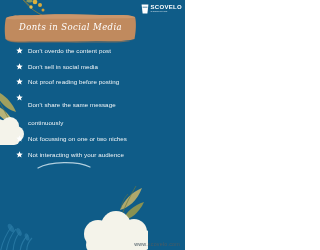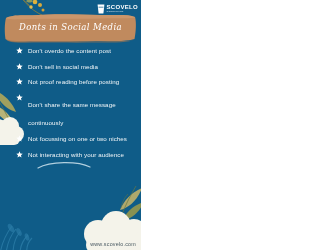--- a/index.html
+++ b/index.html
@@ -7,20 +7,21 @@
     padding: 0;
     background: #ffffff;
   }
   #poster {
     position: relative;
     width: 141px;
     height: 250px;
     overflow: hidden;
     background: #0f5c88;
     font-family: "Liberation Sans", sans-serif;
+    padding-left: 44px;
     -webkit-font-smoothing: antialiased;
   }
 
   
   .deco { position: absolute; pointer-events: none; }
 
   
   #branch-top-left { left: 18px; top: -2px; width: 34px; height: 26px; }
 
   

